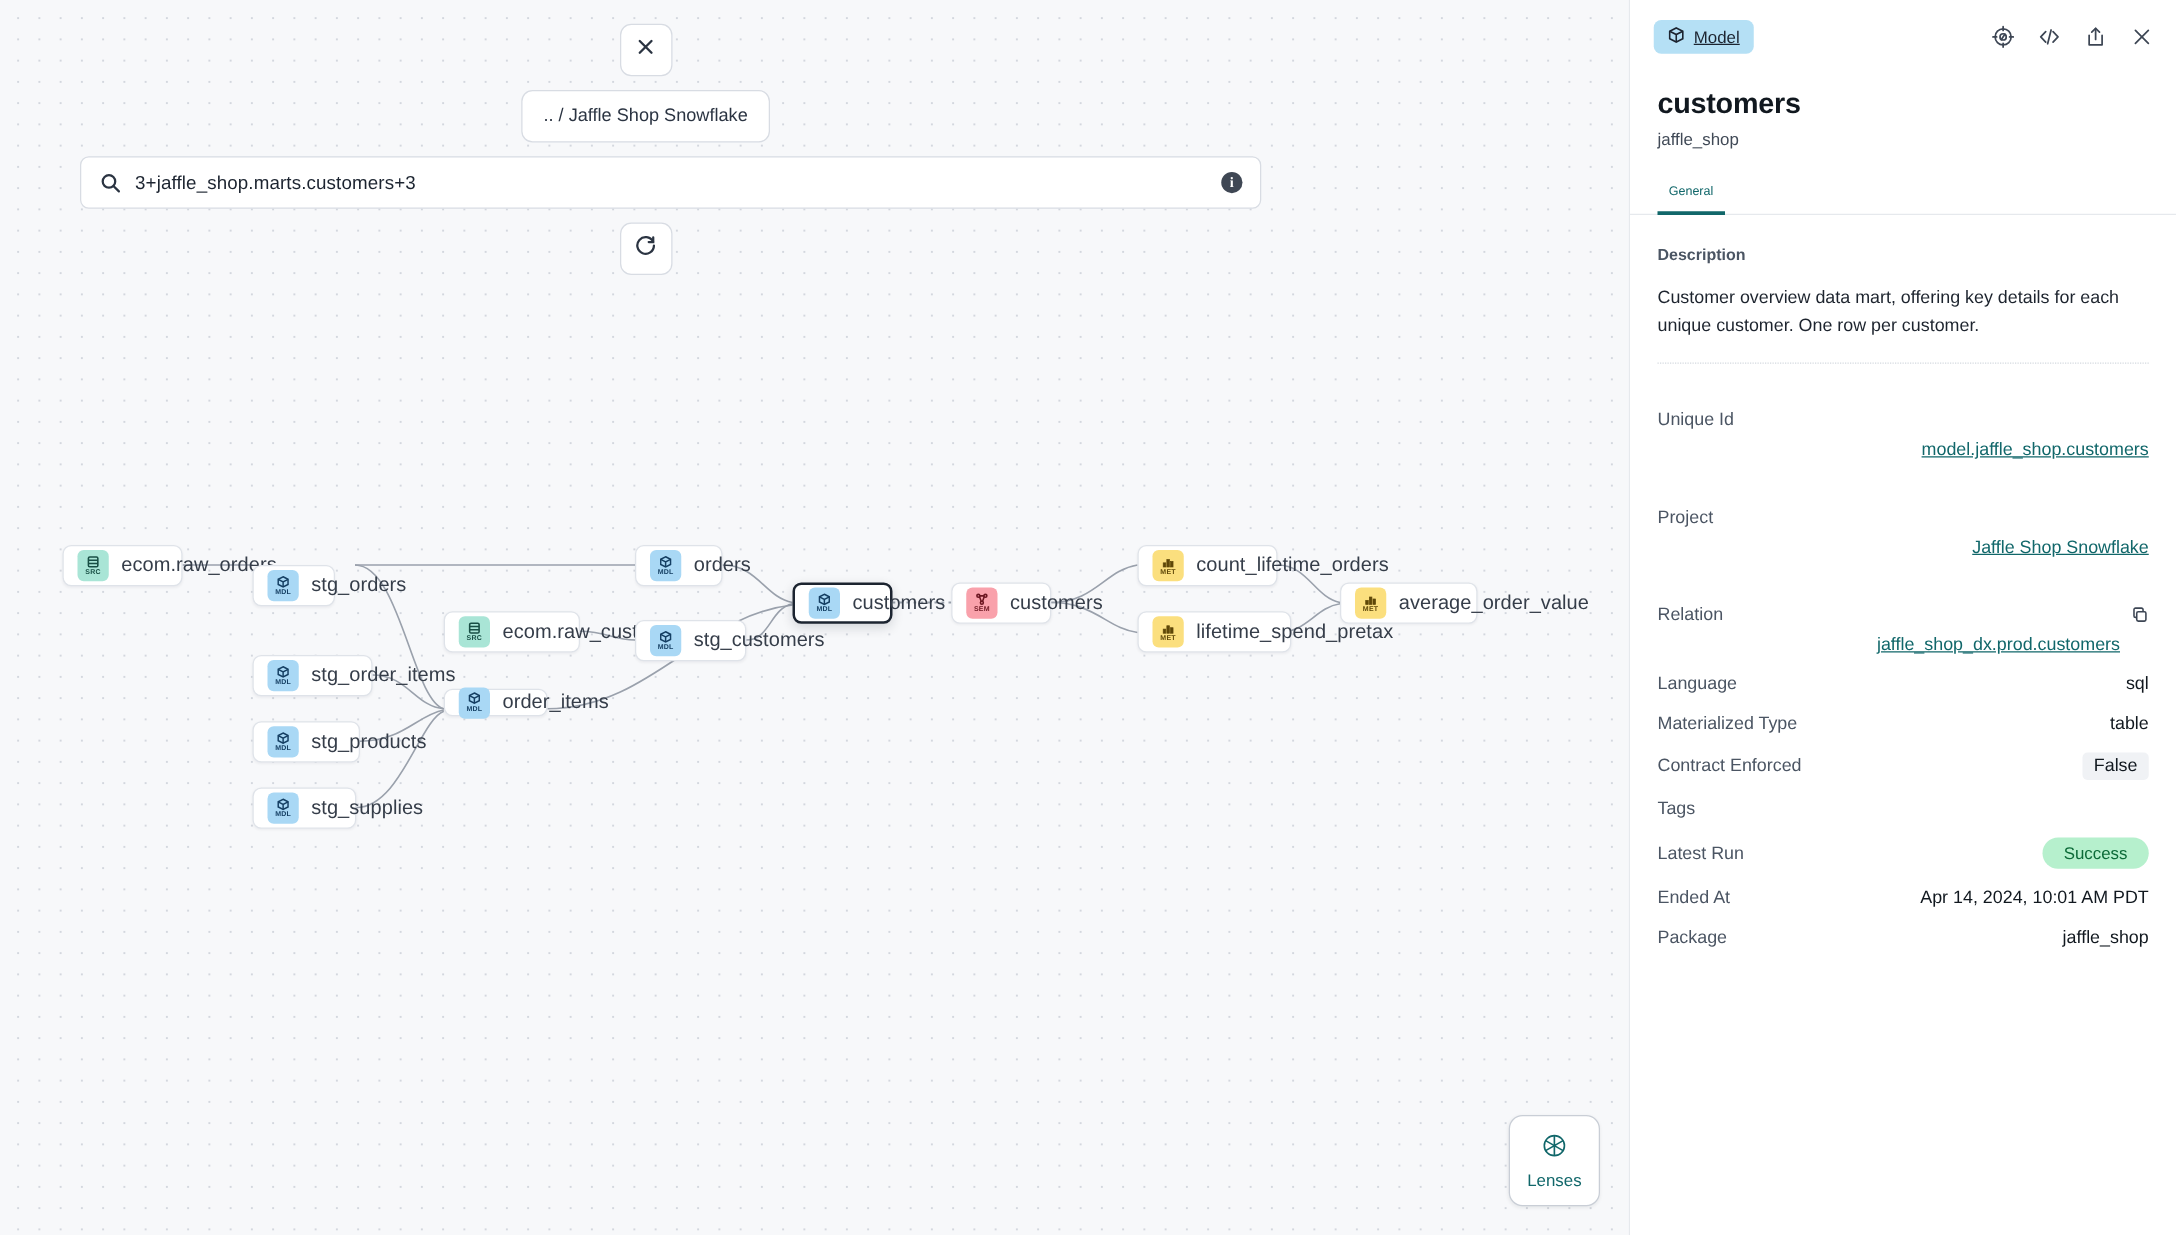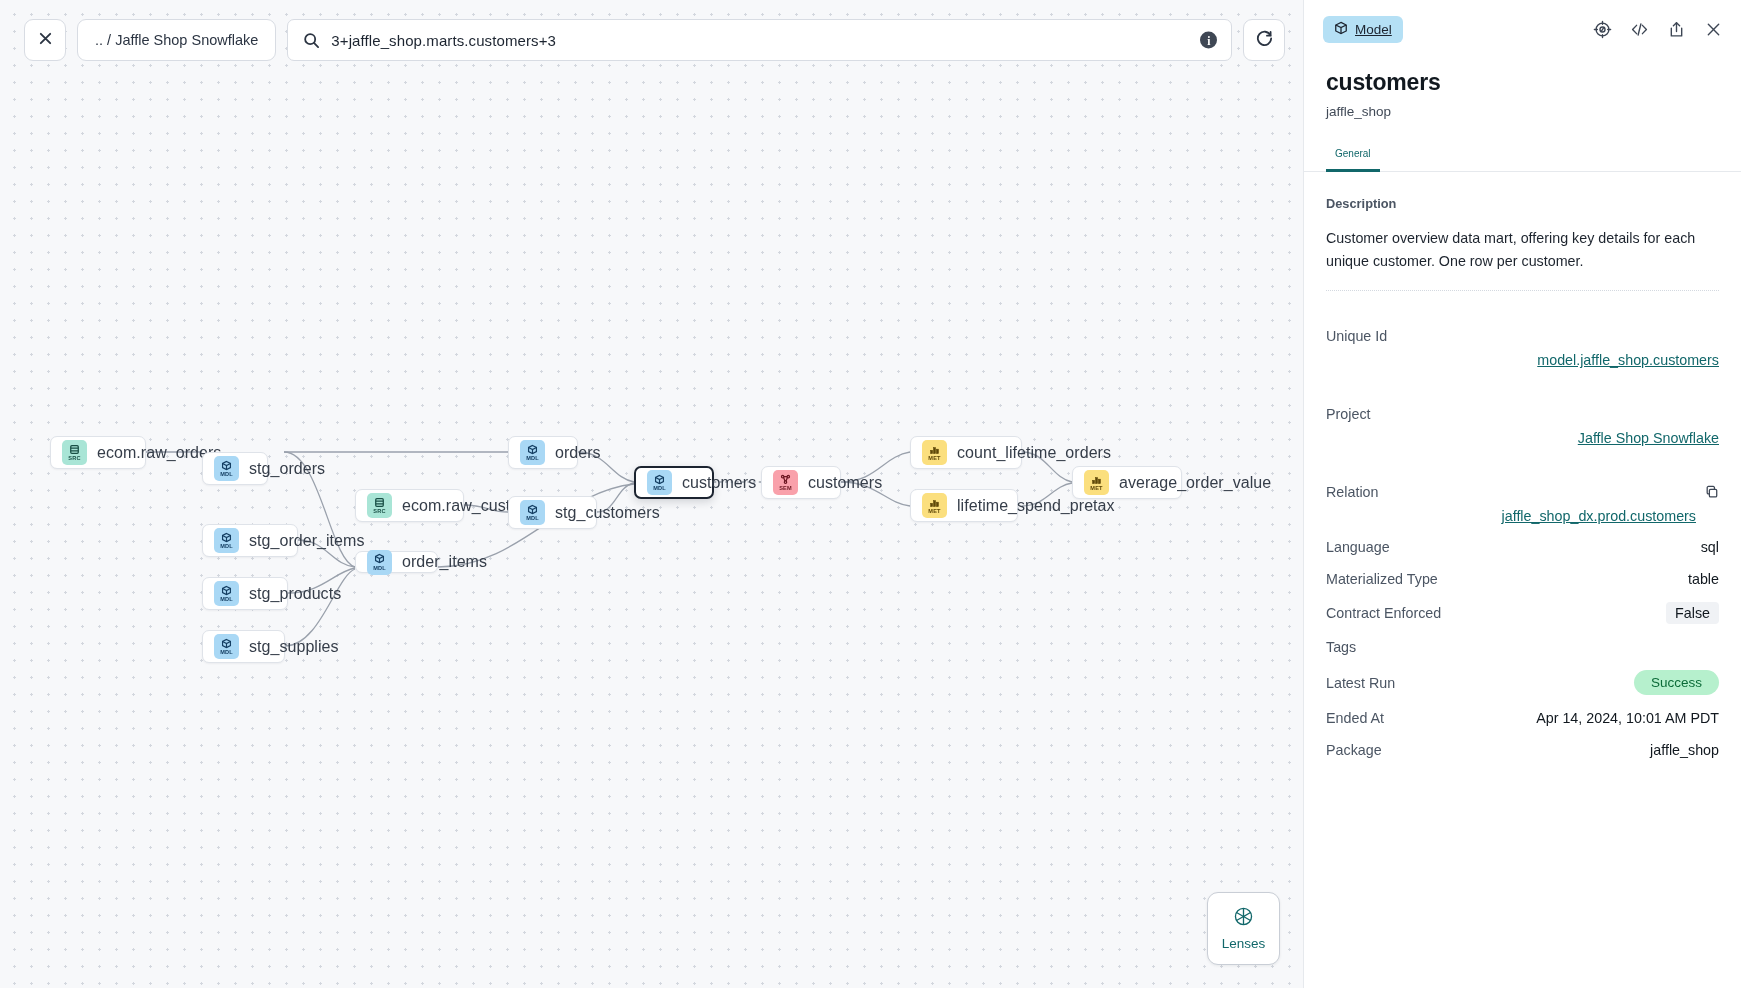--- a/index.html
+++ b/index.html
@@ -19,37 +19,37 @@
     height: 988px;
     background-color: #f7f8fa;
     background-image: radial-gradient(circle, #d3d7de 1.1px, transparent 1.1px);
     background-size: 17px 17px;
     background-position: 6px 6px;
     overflow: hidden;
     flex: none;
   }
 
   
-  .toolbar { position: absolute; top: 19px; left: 24px; display: flex; align-items: center; gap: 11px; z-index: 20; }
+  .toolbar { position: absolute; top: 19px; left: 24px; display: flex; align-items: center; gap: 11px; z-index: 20; flex-direction: column; }
   .tb-btn {
     height: 42px; min-width: 42px;
     background: #fff; border: 1px solid #d8dce3; border-radius: 9px;
     display: flex; align-items: center; justify-content: center;
     cursor: pointer;
   }
   .tb-close { width: 42px; }
   .tb-close svg { width: 15px; height: 15px; stroke: #2b3442; stroke-width: 2; fill: none; stroke-linecap: round; }
   .breadcrumb {
     padding: 0 17px; height: 42px; font-size: 14.5px; color: #2b3442;
     display: flex; align-items: center; white-space: nowrap;
   }
   .searchbar {
     position: relative; width: 945px; height: 42px;
     background: #fff; border: 1px solid #d8dce3; border-radius: 7px;
-    display: flex; align-items: center; padding: 0 26px 0 15px; cursor: text;
+    display: flex; align-items: center; padding: 0 26px 0 15px; cursor: text; margin-left: 40px;
   }
   .searchbar .mag { width: 17px; height: 17px; flex: none; margin-right: 11px; }
   .searchbar .mag svg { width: 17px; height: 17px; stroke: #2b3442; stroke-width: 1.9; fill: none; }
   .searchbar .qtext { font-size: 15px; color: #1c2430; letter-spacing: .1px; }
   .searchbar .infobtn {
     position: absolute; right: 14px; top: 50%; transform: translateY(-50%);
     width: 17px; height: 17px; border-radius: 50%; background: #3f4754;
     color: #fff; font-size: 11.5px; font-weight: bold;
     display: flex; align-items: center; justify-content: center; cursor: pointer;
     font-family: "Liberation Serif", serif;
@@ -312,21 +312,21 @@
           <div class="badge met">
             <svg viewBox="0 0 14 14">
               <rect x="2" y="8" width="2.6" height="4.2"></rect>
               <rect x="5.7" y="4.6" width="2.6" height="7.6"></rect>
               <rect x="9.4" y="6.6" width="2.6" height="5.6"></rect>
             </svg>
             <span class="tag">MET</span>
           </div>
           <span class="nlabel">count_lifetime_orders</span>
         </div>
-        <div class="node" style="left: 910px; top: 489px; width: 108px; height: 33px;">
+        <div class="node" style="left: 910px; top: 489px; width: 123px; height: 33px;">
           <div class="badge met">
             <svg viewBox="0 0 14 14">
               <rect x="2" y="8" width="2.6" height="4.2"></rect>
               <rect x="5.7" y="4.6" width="2.6" height="7.6"></rect>
               <rect x="9.4" y="6.6" width="2.6" height="5.6"></rect>
             </svg>
             <span class="tag">MET</span>
           </div>
           <span class="nlabel">lifetime_spend_pretax</span>
         </div>

